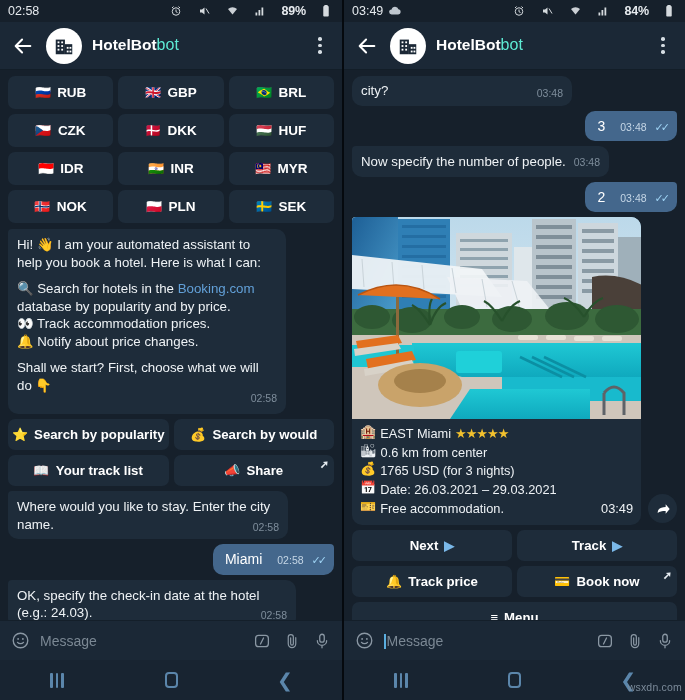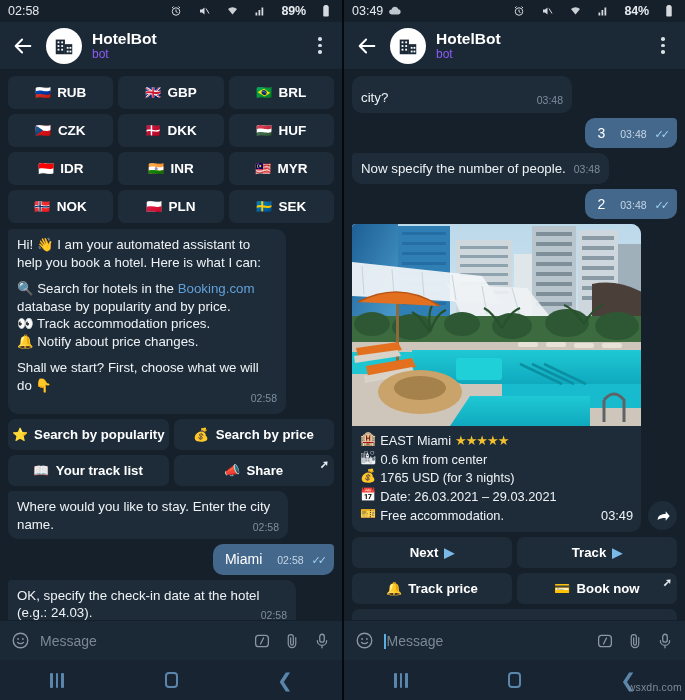--- a/index.html
+++ b/index.html
@@ -24,23 +24,23 @@
   .sicon svg { display:block; }
   .batt-pct { font-size: 12.5px; font-weight: 600; letter-spacing: -.2px; }
 
   
   .header { height: 48px; flex: 0 0 48px; background: #1b2836;
             display: flex; align-items: center; padding: 0 10px; gap: 10px;
             border-bottom: 1px solid #131e28; }
   .back-btn { width: 26px; height: 26px; display:flex; align-items:center; justify-content:center; cursor: pointer; }
   .avatar { width: 36px; height: 36px; border-radius: 50%; background: #fff;
             display:flex; align-items:center; justify-content:center; flex:0 0 36px; }
-  .hdr-text { display:flex; flex-direction: column; justify-content:center; line-height: 1.15; }
+  .hdr-text { display:flex; flex-direction: row; justify-content:center; line-height: 1.15; }
   .hdr-title { color: #fff; font-size: 15.5px; font-weight: 700; }
-  .hdr-sub { color: #8b5cf6; font-size: 12px; }
+  .hdr-sub { color: #5eead4; font-size: 16px; }
   .kebab { margin-left: auto; width: 24px; height: 26px;
            display:flex; flex-direction:column; align-items:center; justify-content:center; gap:3px; cursor:pointer; }
   .kebab i { width: 3.5px; height: 3.5px; background: #d6dde3; border-radius: 50%; display:block; }
 
   
   .chat { flex: 1 1 auto; position: relative; overflow: hidden;
           padding: 6px 8px 2px 8px; display:flex; flex-direction: column; }
 
   .row { display: flex; margin-bottom: 5px; }
   .row.out { justify-content: flex-end; }
@@ -256,21 +256,21 @@
         </div>
       </div>
 
       <div class="btn-row">
         <div class="abtn">
             <span class="emoji">⭐</span>
             <span>Search by popularity</span>
           </div>
         <div class="abtn">
             <span class="emoji">💰</span>
-            <span>Search by price</span>
+            <span>Search by would</span>
           </div>
       </div>
       <div class="btn-row">
         <div class="abtn">
             <span class="emoji">📖</span>
             <span>Your track list</span>
           </div>
         <div class="abtn">
             <span class="emoji">📣</span>
             <span>Share</span>
@@ -423,21 +423,21 @@
       <div class="kebab">
           <i></i>
           <i></i>
           <i></i>
         </div>
     </div>
 
     <div class="chat">
 
       <div class="row">
-        <div class="bubble in" style="border-top-left-radius:10px; min-width:220px; padding-top:13px">
+        <div class="bubble in" style="border-top-left-radius:10px; min-width:220px; padding-top:6px">
           <span>city?</span><span class="time">03:48</span>
           <div style="clear:both"></div>
         </div>
       </div>
 
       <div class="row out">
         <div class="bubble out">
           <span class="out-text">3</span>
           <span class="time">03:48</span>
           <span class="ticks">✓✓</span>

